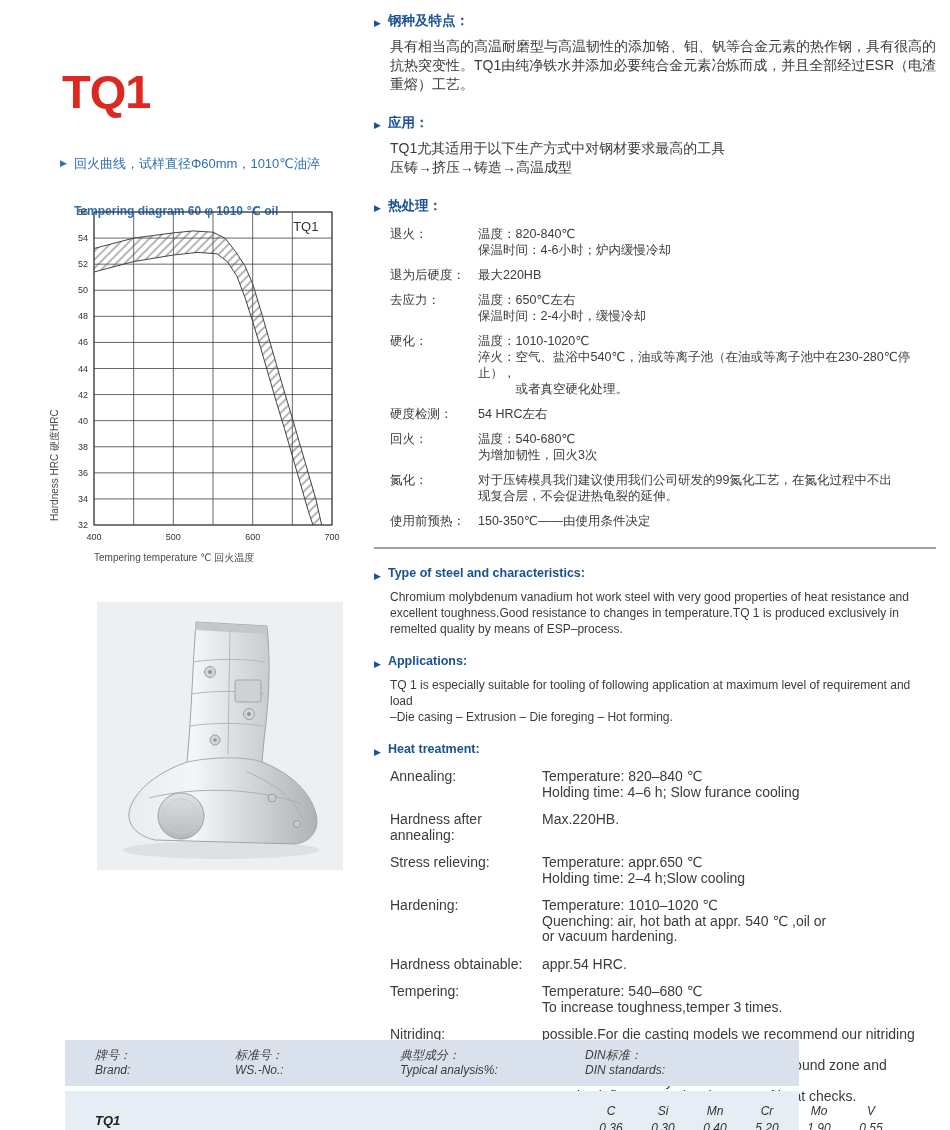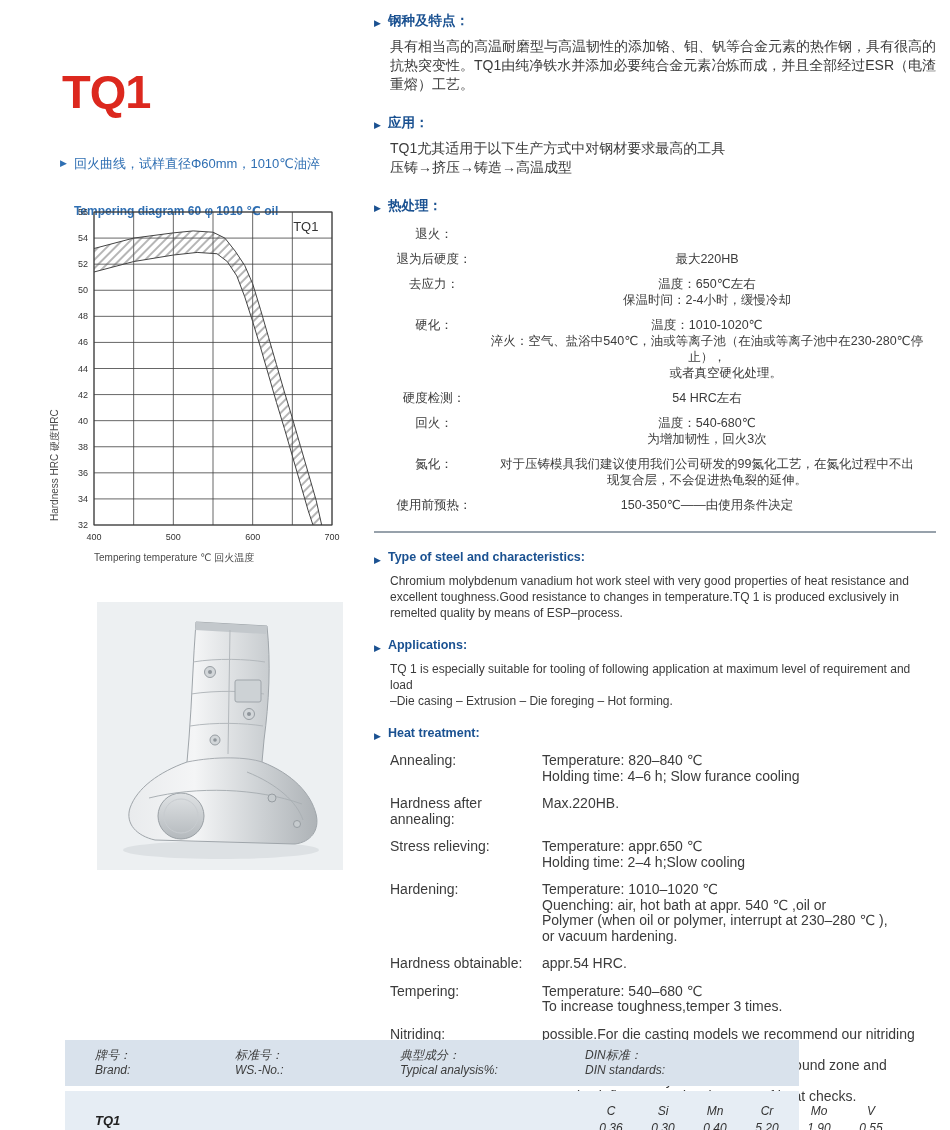--- a/index.html
+++ b/index.html
@@ -33,21 +33,21 @@
   .sec-h{display:flex;font-weight:bold;color:var(--heading-blue);margin-bottom:8px;}
   .sec-h.zh{font-size:13.5px;line-height:17px;}
   .sec-h.en{font-size:12.5px;line-height:16px;}
   .sec-body{padding-left:16px;}
   .sec-body.zh{font-size:14px;line-height:19px;}
   .sec-body.en{font-size:12px;line-height:16px;}
   .mb20{margin-bottom:20px;} .mb16{margin-bottom:16px;}
   .htlist{padding-left:16px;margin-top:12px;}
   .ht-row{display:grid;}
   .htlist.zh .ht-row{grid-template-columns:88px 1fr;margin-bottom:9px;font-size:12.5px;}
-  .htlist.zh .ht-val div,.htlist.zh .ht-term{line-height:16px;text-align:center;}
+  .htlist.zh .ht-val div,.htlist.zh .ht-term{line-height:16px;}
   .htlist.en .ht-row{grid-template-columns:152px 1fr;margin-bottom:12px;font-size:14px;}
   .htlist.en .ht-val div,.htlist.en .ht-term{line-height:15.5px;}
   .htlist.en .ht-row:last-child{margin-top:12px;}
   .divider{border-top:2px solid var(--divider-gray);margin:18px 0 16px 0;}
 
   
   .comp-table{position:absolute;left:65px;top:1040px;width:734px;font-size:12px;font-style:italic;}
   .thead,.trow{display:grid;grid-template-columns:140px 165px 185px 1fr;padding-left:30px;}
   .thead{background:var(--table-header-bg);padding-top:8px;padding-bottom:8px;
          line-height:15px;color:#3c3c3c;margin-bottom:5px;}
@@ -184,20 +184,24 @@
     </div>
 
     <div>
       <div class="sec-h zh">
         <span class="bullet">▶</span>
         <span>热处理：</span>
       </div>
       <div id="zh-ht-list" class="htlist zh">
           <div class="ht-row">
             <div class="ht-term">退火：</div>
+            <div class="ht-val">
+              <div>温度：820-840℃</div>
+              <div>保温时间：4-6小时；炉内缓慢冷却</div>
+            </div>
           </div>
           <div class="ht-row">
             <div class="ht-term">退为后硬度：</div>
             <div class="ht-val">
               <div>最大220HB</div>
             </div>
           </div>
           <div class="ht-row">
             <div class="ht-term">去应力：</div>
             <div class="ht-val">
@@ -287,21 +291,20 @@
             <div class="ht-val">
               <div>Temperature: appr.650 ℃</div>
               <div>Holding time: 2–4 h;Slow cooling</div>
             </div>
           </div>
           <div class="ht-row">
             <div class="ht-term">Hardening:</div>
             <div class="ht-val">
               <div>Temperature: 1010–1020 ℃</div>
               <div>Quenching: air, hot bath at appr. 540 ℃ ,oil or</div>
-              <div>Polymer (when oil or polymer, interrupt at 230–280 ℃ ),</div>
               <div>or vacuum hardening.</div>
             </div>
           </div>
           <div class="ht-row">
             <div class="ht-term">Hardness obtainable:</div>
             <div class="ht-val">
               <div>appr.54 HRC.</div>
             </div>
           </div>
           <div class="ht-row">

